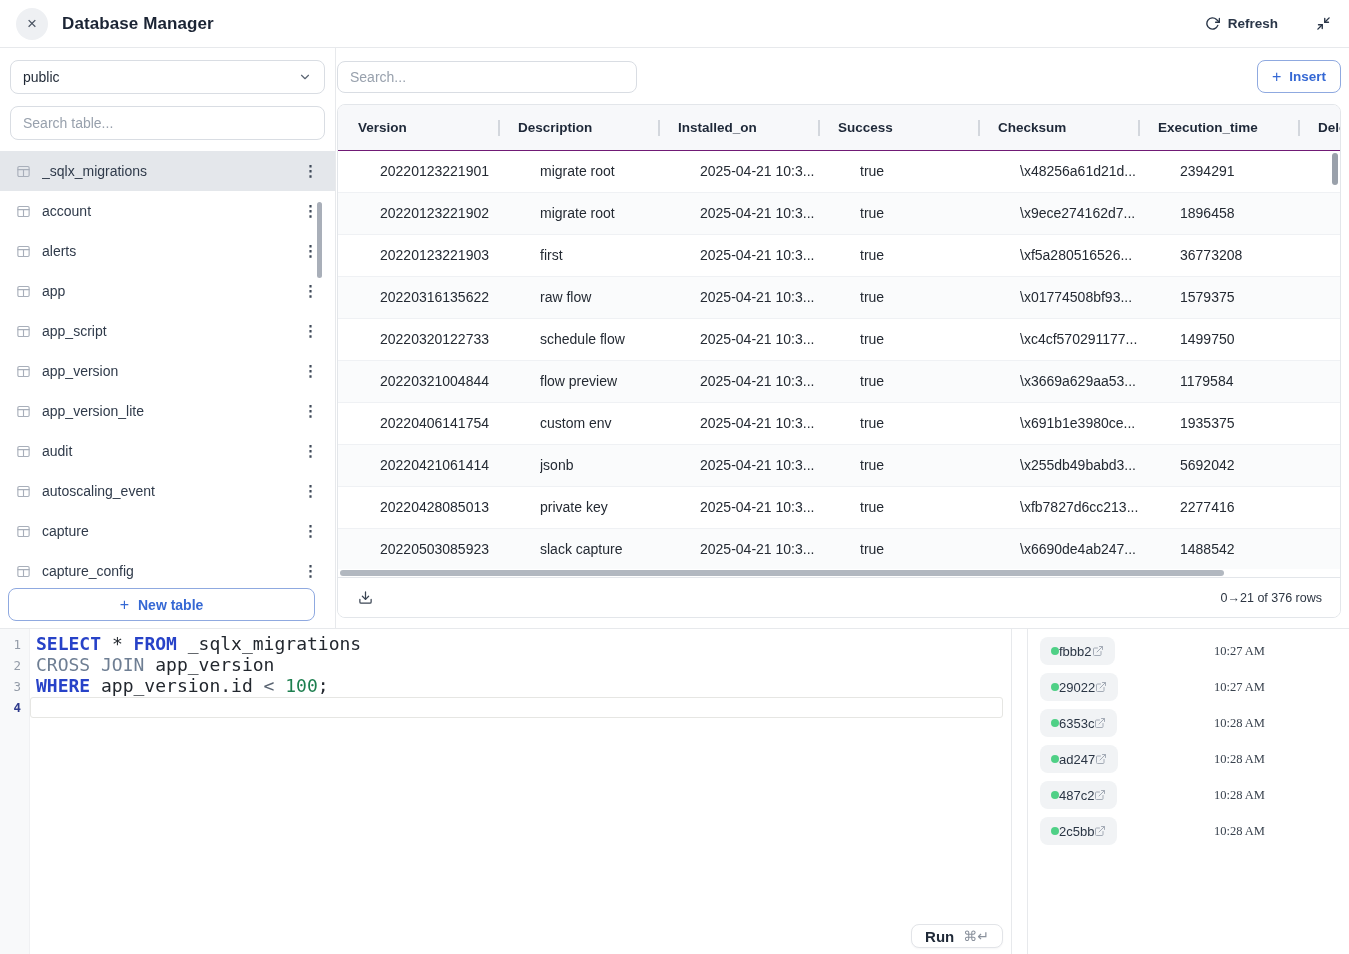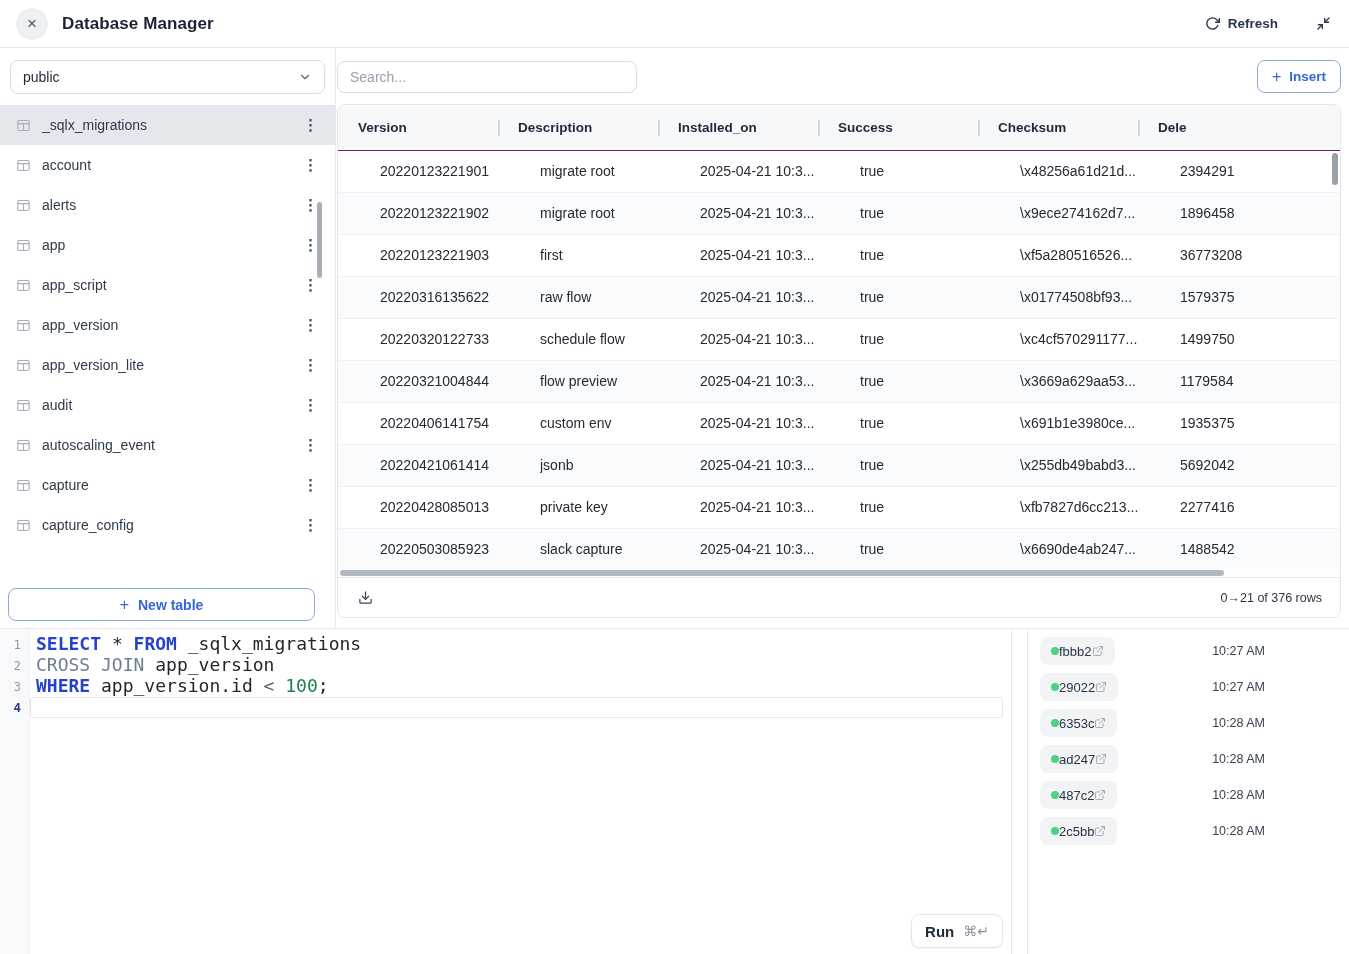--- a/index.html
+++ b/index.html
@@ -77,33 +77,33 @@
     font-size:12.5px; color:#949ca8; }
   .lnum.active { color:#2e3a8c; font-weight:700; }
   .lcode { flex:1; margin-right:8px; font-family:"DejaVu Sans Mono", monospace; font-size:18px; height:21px;
     line-height:20px; padding-left:6px; white-space:pre; color:#22272e; }
   .lcode.active-line { border:1px solid #e6e6e3; border-radius:3px; }
   .tok-kw { color:#2742c8; font-weight:700; }
   .tok-kw2 { color:#6e7e93; }
   .tok-pl { color:#22272e; }
   .tok-op { color:#5a6472; }
   .tok-num { color:#1d7f4f; }
-  .run-btn { position:absolute; right:8px; bottom:6px; height:34px; padding:0 13px; background:#fff;
+  .run-btn { position:absolute; right:8px; bottom:6px; height:24px; padding:0 13px; background:#fff;
     border:1px solid #e2e4e8; border-radius:8px; cursor:pointer; display:flex; align-items:center; gap:9px;
     font-family:inherit; box-shadow:0 1px 2px rgba(20,30,50,.04); }
   .run-label { font-size:15px; font-weight:700; color:#1f2937; }
   .run-shortcut { font-size:14px; color:#8a919c; }
   .history { flex:1; margin-left:15px; border-left:1px solid #e7e9ec; padding:8px 84px 0 12px; }
   .hist-row { display:flex; align-items:center; justify-content:space-between; height:28px; margin-bottom:8px; }
   .pill { display:inline-flex; align-items:center; height:28px; padding:0 11px; background:#f1f3f5;
     border-radius:8px; cursor:pointer; }
   .dot { width:8px; height:8px; border-radius:50%; background:#4fd086; }
   .pid { font-size:13px; color:#2a3544; }
   .ext svg { stroke:#a4abb6; fill:none; stroke-width:2; stroke-linecap:round; stroke-linejoin:round; }
-  .ptime { font-size:12.5px; color:#39424e; }
+  .ptime { font-size:12.5px; color:#39424e;font-family:Liberation Serif, serif; }
 </style>
 </head>
 <body>
 
 <div id="app">
 
   <div class="header">
     <button class="close-btn">×</button>
     <div class="app-title">Database Manager</div>
     <div class="header-right">
@@ -133,20 +133,21 @@
 
     <div class="sidebar">
       <div class="schema-select">
         <span>public</span>
         <span class="chev">
           <svg width="14" height="14" viewBox="0 0 24 24" style="stroke:#5b6573;fill:none;stroke-width:2;stroke-linecap:round;stroke-linejoin:round">
               <polyline points="6 9 12 15 18 9"></polyline>
             </svg>
         </span>
       </div>
+      <input class="side-search" placeholder="Search table..." style="">
       <div class="table-list">
           <div class="side-item selected">
             <span class="t-icon">
               <svg width="15" height="15" viewBox="0 0 24 24">
                 <rect x="3" y="4" width="18" height="16" rx="2"></rect>
                 <line x1="3" y1="9" x2="21" y2="9"></line>
                 <line x1="12" y1="9" x2="12" y2="20"></line>
               </svg>
             </span>
             <span class="t-label">_sqlx_migrations</span>
@@ -277,20 +278,21 @@
         <span>Insert</span>
       </button>
 
       <div class="table-card">
         <div class="thead">
             <div class="hcell">Version</div>
             <div class="hcell">Description</div>
             <div class="hcell">Installed_on</div>
             <div class="hcell">Success</div>
             <div class="hcell">Checksum</div>
+            <div class="hcell">Execution_time</div>
             <div class="hcell">Dele</div>
           </div>
         <div class="tbody">
           <div class="v-scrollbar"></div>
         <div class="trow">
               <div class="tcell">20220123221901</div>
               <div class="tcell">migrate root</div>
               <div class="tcell">2025-04-21 10:3...</div>
               <div class="tcell">true</div>
               <div class="tcell">\x48256a61d21d...</div>

